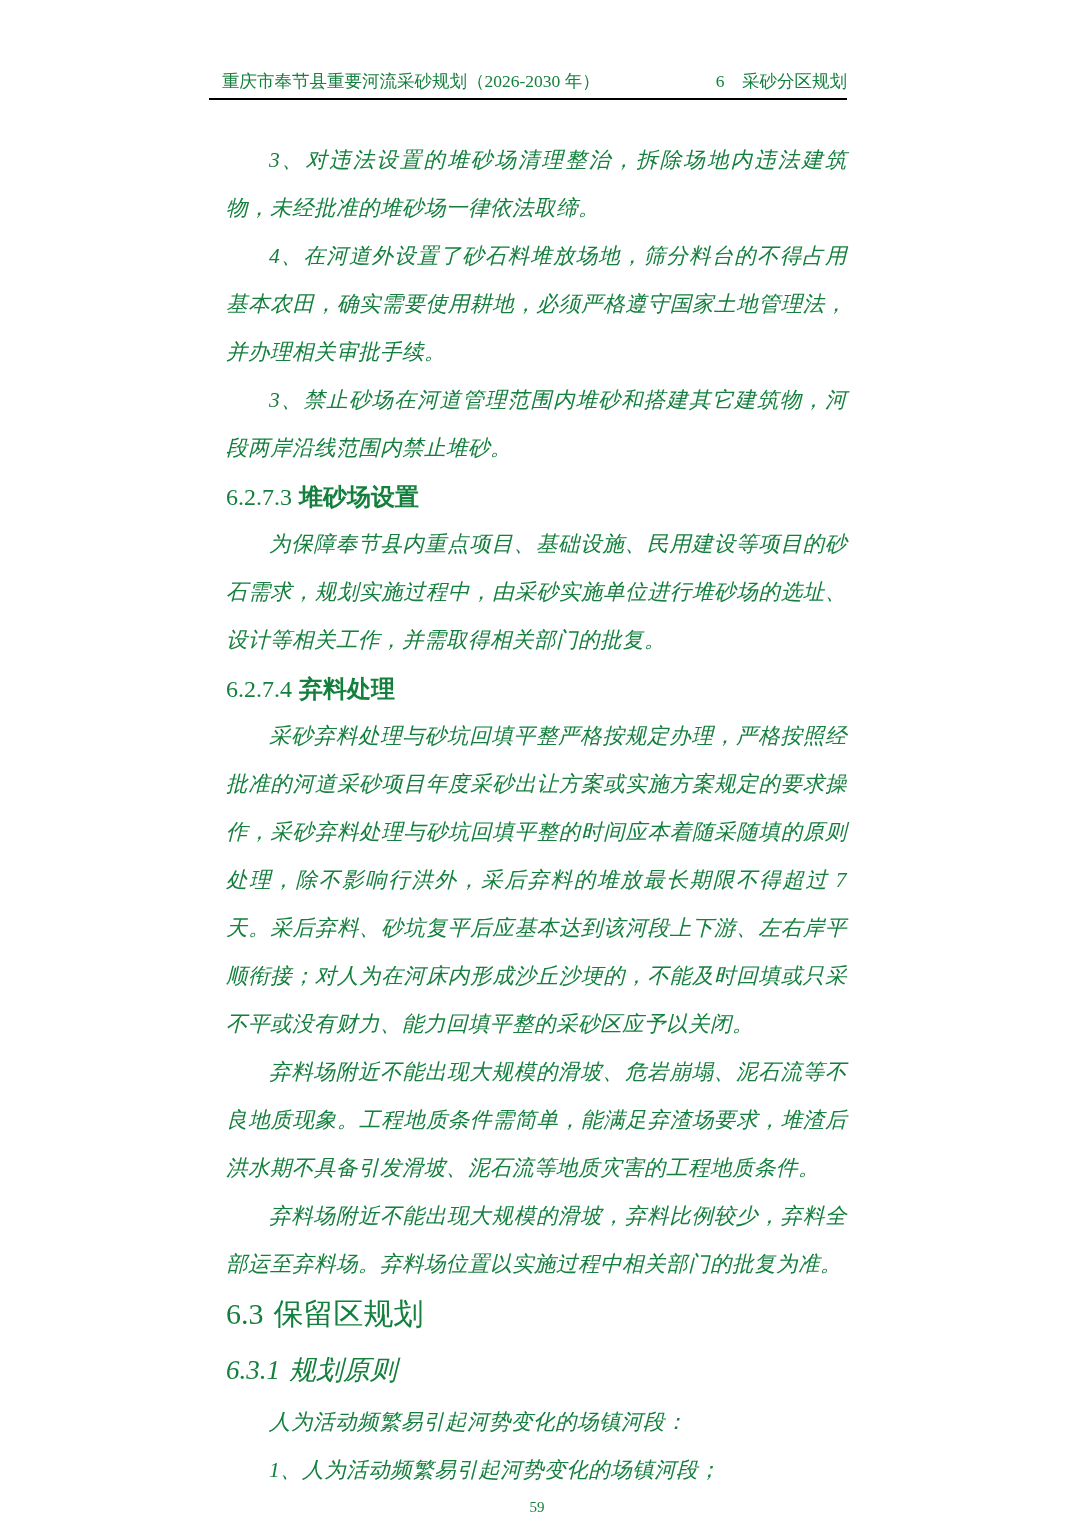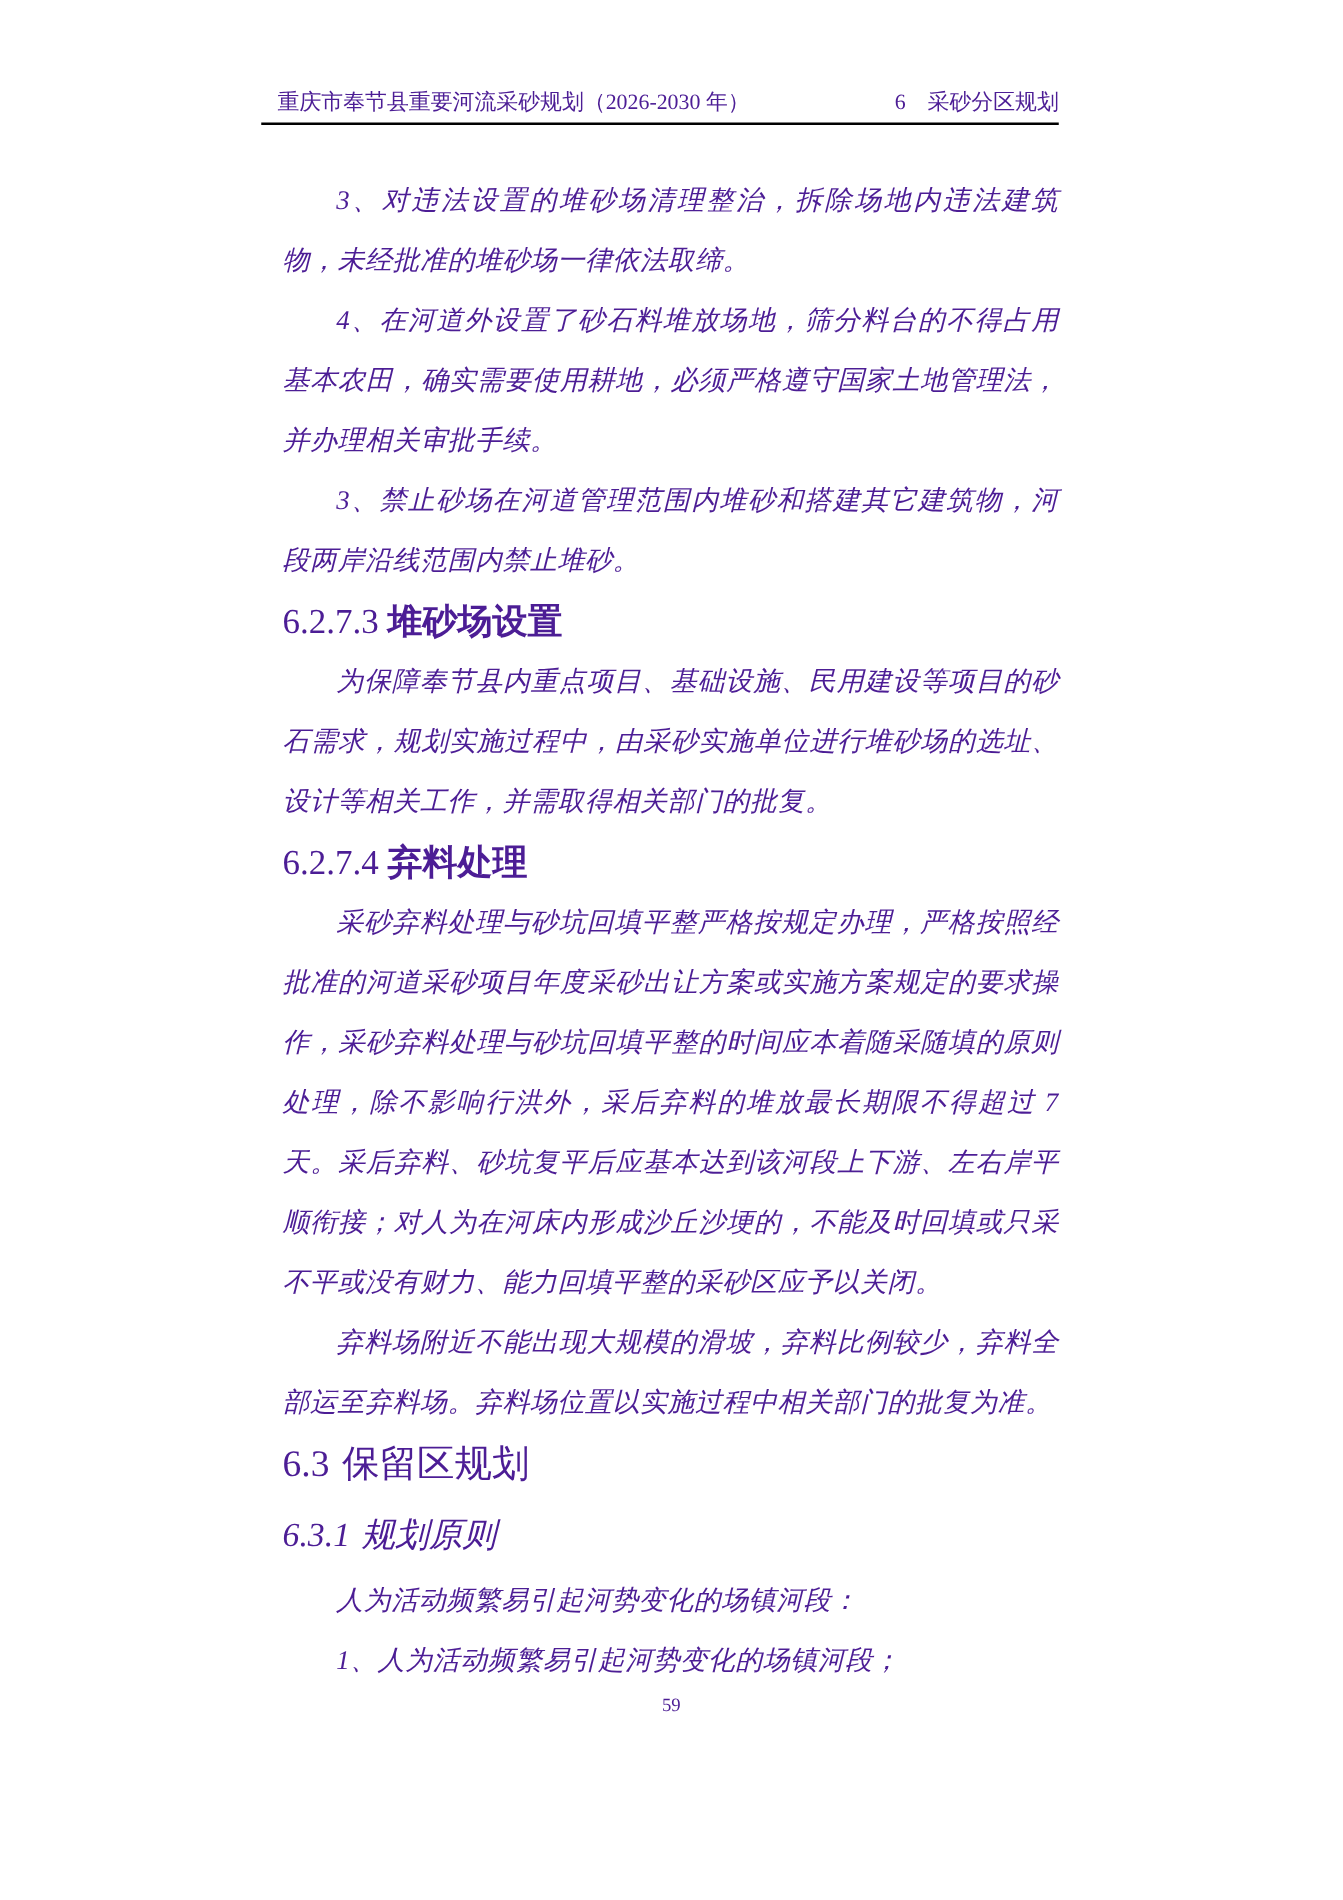--- a/index.html
+++ b/index.html
@@ -6,21 +6,21 @@
     margin: 0;
     padding: 0;
     background: #ffffff;
   }
   .page {
     position: relative;
     width: 942px;
     height: 1520px;
     margin: 0 auto;
     background: #ffffff;
-    color: #4c1d95;
+    color: #15803d;
     overflow: hidden;
     font-family: "Liberation Serif", "DejaVu Serif", serif;
   }
   
   .header {
     margin: 0 161px 0 143px;
     padding: 71px 0 7px 0;
     border-bottom: 2px solid #000;
     display: flex;
     justify-content: space-between;
@@ -41,21 +41,21 @@
     text-align: justify;
     text-justify: inter-character;
     text-indent: 2em;
     letter-spacing: 0.5px;
     font-style: italic;
   }
   p.para.first { margin-top: 36px; }
   
   .h3 {
     margin: 8px 0 6px 0;
-    font-size: 28px;
+    font-size: 24px;
     line-height: 34px;
     font-weight: normal;
   }
   .h3 .hnum {
     font-family: "Liberation Serif", "DejaVu Serif", serif;
     margin-right: 7px;
   }
   .h3 .htitle {
     font-family: "Liberation Sans", "DejaVu Sans", sans-serif;
     font-weight: bold;
@@ -119,20 +119,21 @@
       <span class="hnum">6.2.7.3</span><span class="htitle">堆砂场设置</span>
     </div>
 
     <p class="para">为保障奉节县内重点项目、基础设施、民用建设等项目的砂石需求，规划实施过程中，由采砂实施单位进行堆砂场的选址、设计等相关工作，并需取得相关部门的批复。</p>
 
     <div class="h3">
       <span class="hnum">6.2.7.4</span><span class="htitle">弃料处理</span>
     </div>
 
     <p class="para">采砂弃料处理与砂坑回填平整严格按规定办理，严格按照经批准的河道采砂项目年度采砂出让方案或实施方案规定的要求操作，采砂弃料处理与砂坑回填平整的时间应本着随采随填的原则处理，除不影响行洪外，采后弃料的堆放最长期限不得超过 7 天。采后弃料、砂坑复平后应基本达到该河段上下游、左右岸平顺衔接；对人为在河床内形成沙丘沙埂的，不能及时回填或只采不平或没有财力、能力回填平整的采砂区应予以关闭。</p>
+    <p class="para">弃料场附近不能出现大规模的滑坡、危岩崩塌、泥石流等不良地质现象。工程地质条件需简单，能满足弃渣场要求，堆渣后洪水期不具备引发滑坡、泥石流等地质灾害的工程地质条件。</p>
     <p class="para">弃料场附近不能出现大规模的滑坡，弃料比例较少，弃料全部运至弃料场。弃料场位置以实施过程中相关部门的批复为准。</p>
 
     <div class="h1">
       <span class="hnum">6.3</span><span class="htitle">保留区规划</span>
     </div>
 
     <div class="h2">
       <span class="hnum">6.3.1</span><span class="htitle">规划原则</span>
     </div>
 

